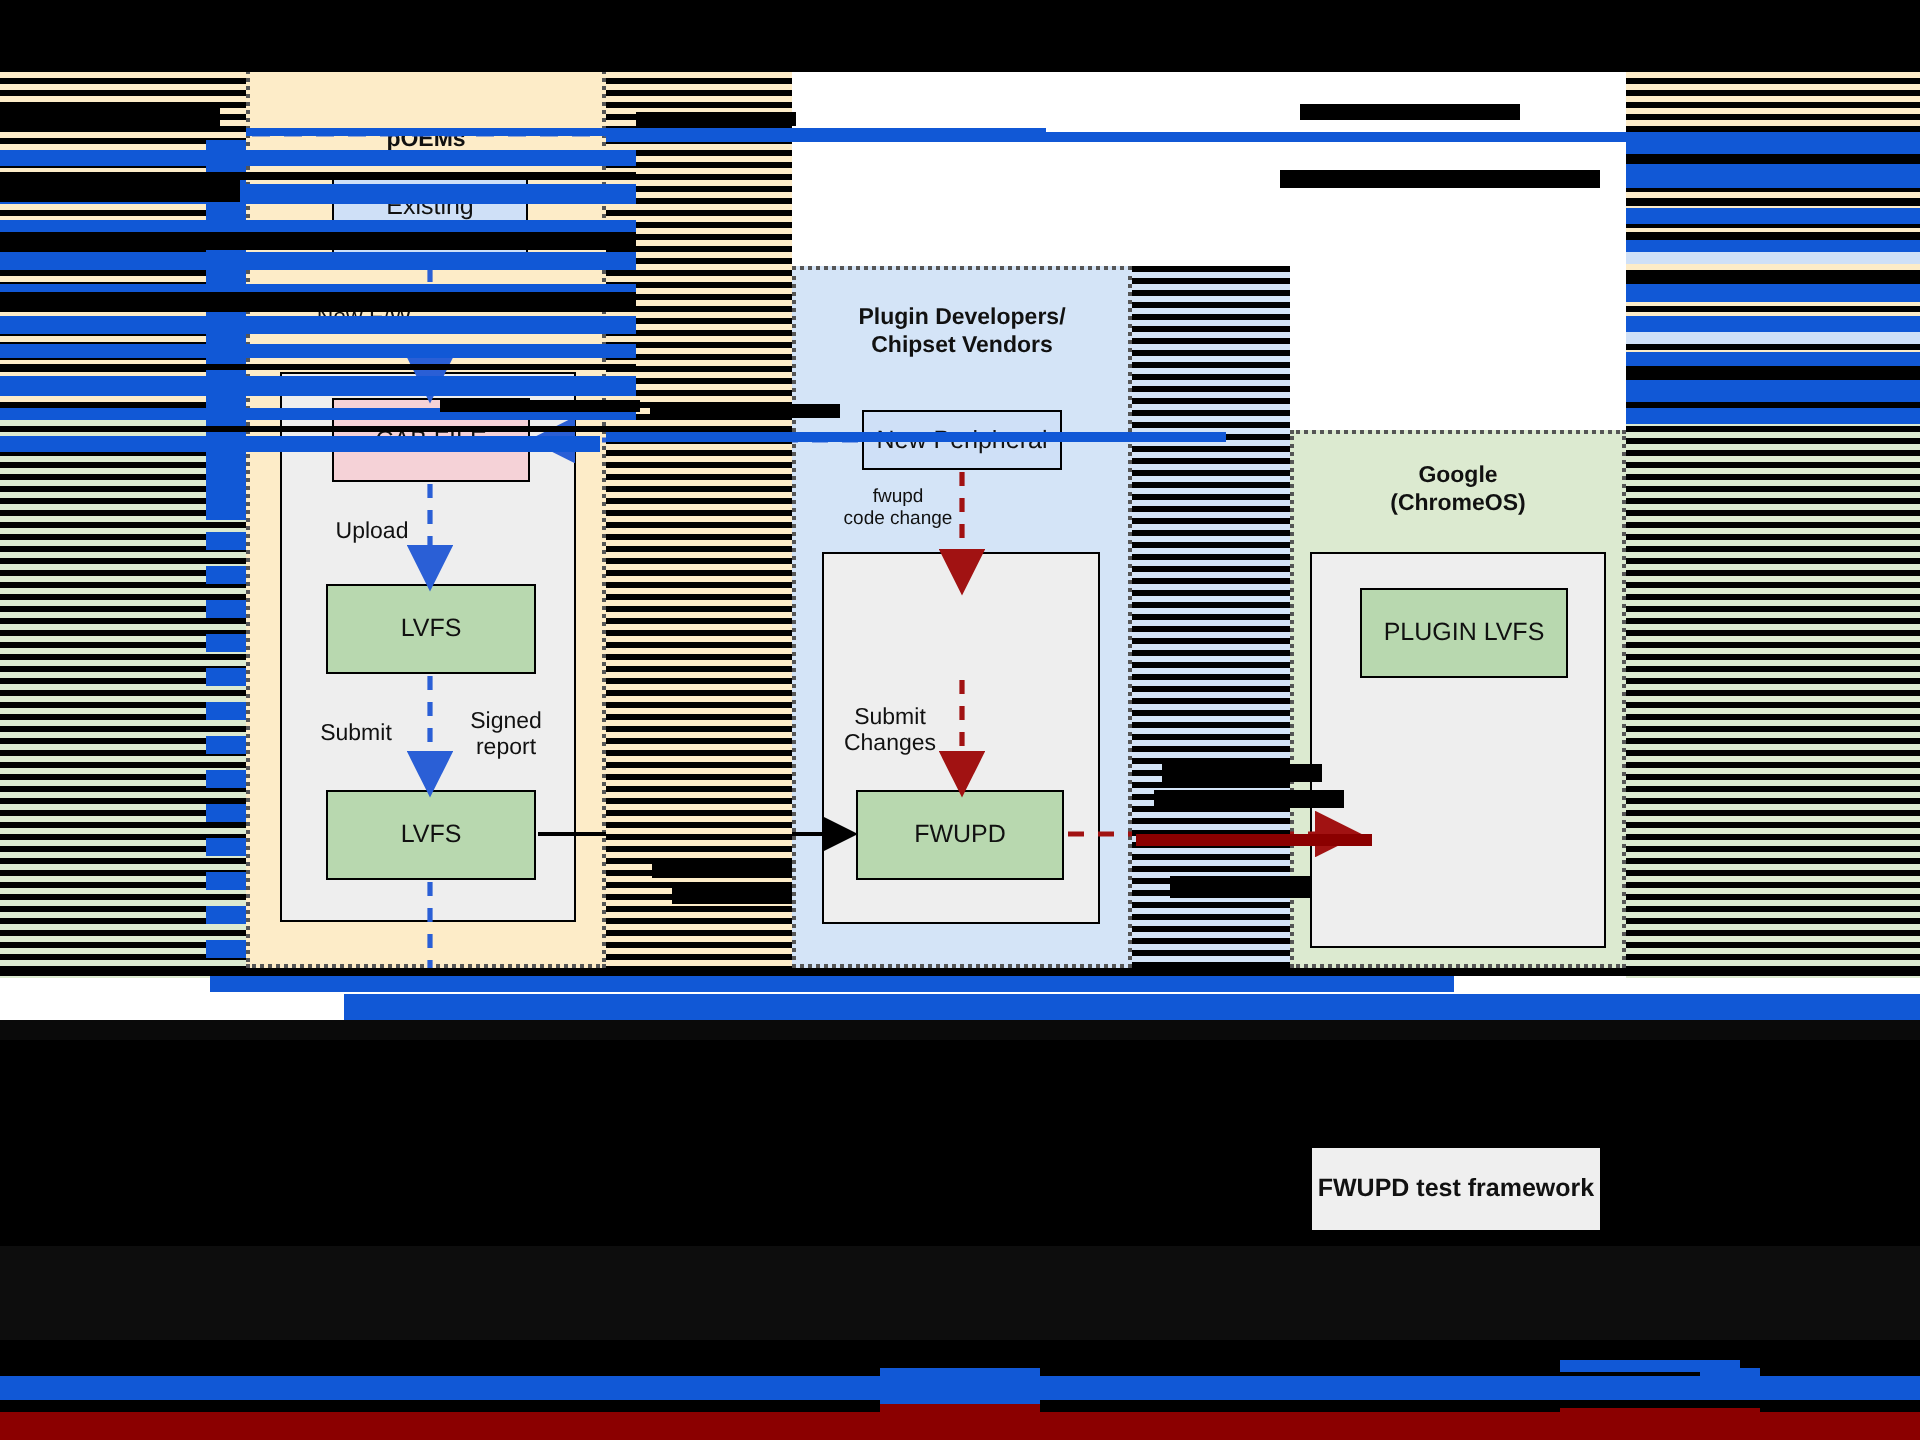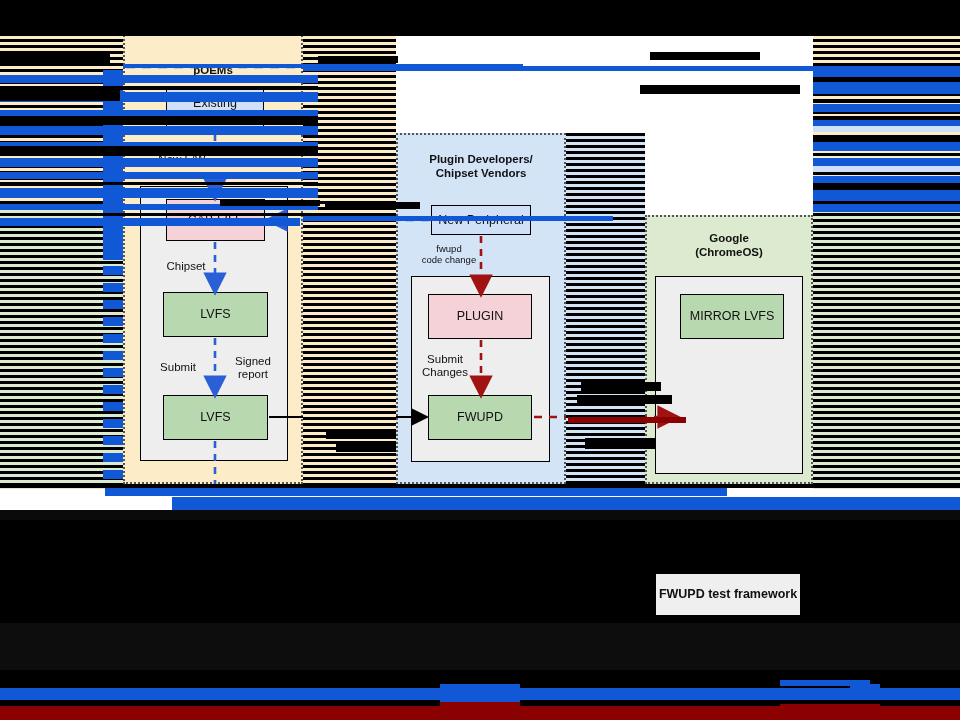--- a/index.html
+++ b/index.html
@@ -71,31 +71,30 @@
 peripheral</div>
 
     <div class="node pink" style="left:166px;top:199px;width:99px;height:42px;">CAB FILE</div>
 
     <div class="node green" style="left:163px;top:292px;width:105px;height:45px;">LVFS</div>
 
     <div class="node green" style="left:163px;top:395px;width:105px;height:45px;">LVFS</div>
 
     <div class="node blue" style="left:431px;top:205px;width:100px;height:30px;">New Peripheral</div>
 
-    <div class="node pink" style="left:428px;top:294px;width:104px;height:45px;">PLUGIN</div>
 
     <div class="node green" style="left:428px;top:395px;width:104px;height:45px;">FWUPD</div>
 
-    <div class="node green" style="left:680px;top:294px;width:104px;height:45px;">MIRROR LVFS</div>
+    <div class="node green" style="left:680px;top:294px;width:104px;height:45px;">PLUGIN LVFS</div>
 
 
     <div class="node plain" style="left: 656px; top: 574px; width: 144px; height: 41px; border: none; z-index: 50;">FWUPD test framework</div>
 
     <div class="edge-label" style="left:146px;top:153px;width:72px;">New F/W</div>
-    <div class="edge-label" style="left:155px;top:260px;width:62px;">Chipset</div>
+    <div class="edge-label" style="left:155px;top:260px;width:62px;">Upload</div>
     <div class="edge-label" style="left:148px;top:361px;width:60px;">Submit</div>
     <div class="edge-label" style="left:224px;top:355px;width:58px;">Signed
 report</div>
     <div class="edge-label small" style="left:412px;top:243px;width:74px;">fwupd
 code change</div>
     <div class="edge-label" style="left:412px;top:353px;width:66px;">Submit
 Changes</div>
 
     <svg class="arrows" viewBox="0 0 960 720">
       <defs>

